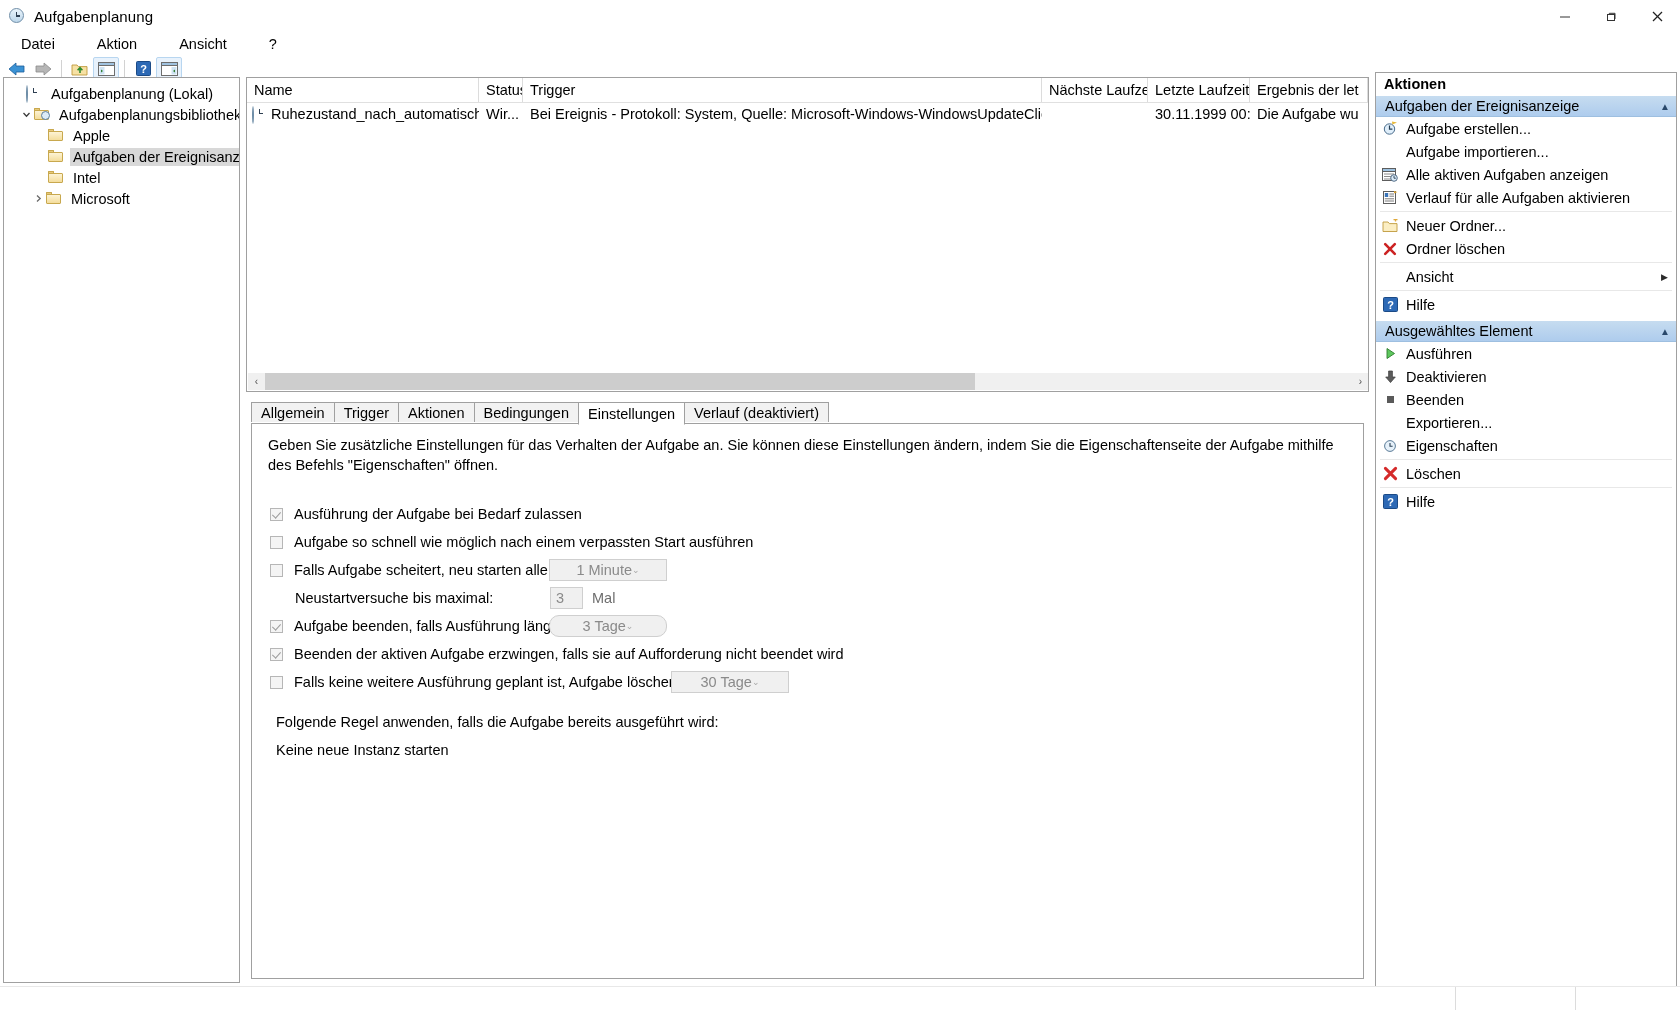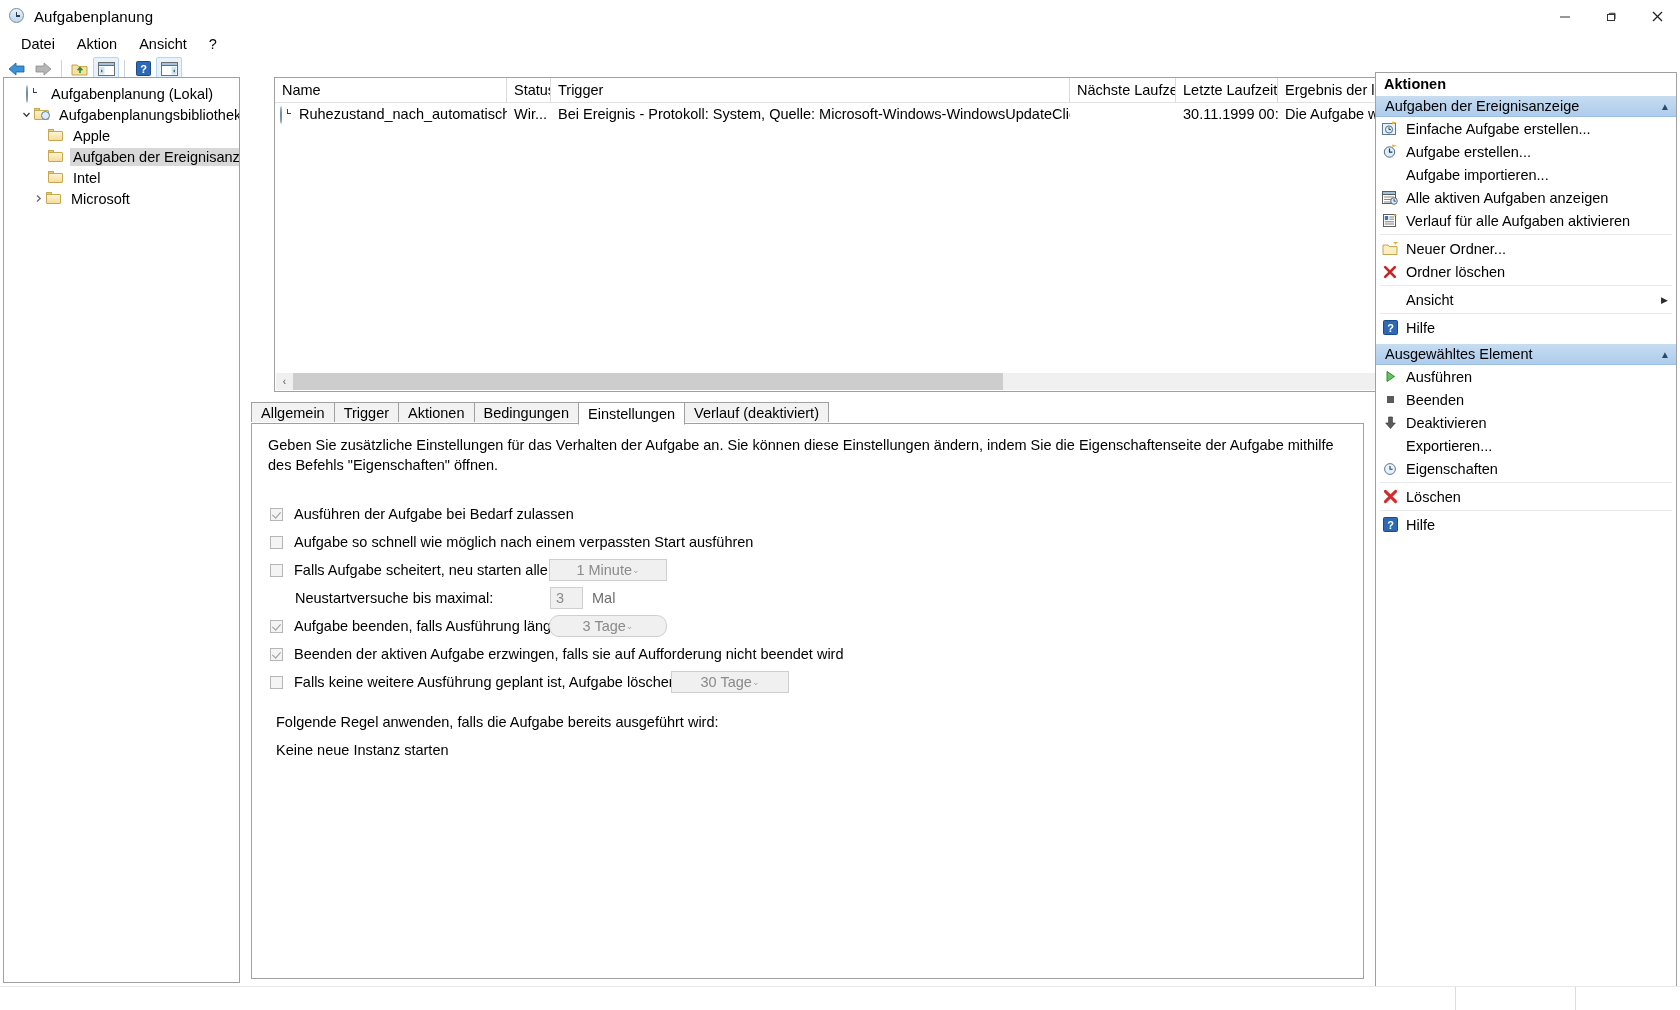--- a/index.html
+++ b/index.html
@@ -58,20 +58,21 @@
   
   .menubar {
     position: absolute;
     left: 0; top: 33px;
     width: 1680px; height: 22px;
     background: #ffffff;
     display: flex;
     align-items: center;
     padding-left: 10px;
     box-sizing: border-box;
+    gap: 20px;
   }
   .menuitem {
     font-size: 14.5px;
     color: #000000;
     padding: 1px 11px 1px 11px;
     white-space: nowrap;
   }
 
   
   .toolbar {
@@ -153,21 +154,20 @@
     width: 1123px; height: 906px;
   }
   .listbox {
     position: absolute;
     left: 0; top: 0;
     width: 1123px; height: 315px;
     border: 1px solid #a0a0a0;
     background: #ffffff;
     box-sizing: border-box;
     overflow: hidden;
-    margin-left: 28px;
   }
   .colheader {
     display: flex;
     height: 24px;
     background: #ffffff;
     border-bottom: 1px solid #e0e0e0;
     font-size: 14.5px;
   }
   .colheader .ch {
     display: flex;
@@ -646,21 +646,21 @@
         <div class="tab">Verlauf (deaktiviert)</div>
       </div>
 
       <div class="tabbody">
         <div class="sdesc">Geben Sie zusätzliche Einstellungen für das Verhalten der Aufgabe an. Sie können diese Einstellungen ändern, indem Sie die Eigenschaftenseite der Aufgabe mithilfe des Befehls "Eigenschaften" öffnen.</div>
 
         <div class="settings">
 
           <div class="srow">
             <span class="cbox checked"></span>
-            <span class="slabel">Ausführen der Aufgabe bei Bedarf zulassen</span>
+            <span class="slabel">Ausführung der Aufgabe bei Bedarf zulassen</span>
           </div>
 
           <div class="srow">
             <span class="cbox"></span>
             <span class="slabel">Aufgabe so schnell wie möglich nach einem verpassten Start ausführen</span>
           </div>
 
           <div class="srow">
             <span class="cbox"></span>
             <span class="slabel" style="width:255px;">Falls Aufgabe scheitert, neu starten alle:</span>
@@ -708,31 +708,20 @@
   </div>
 
   <div class="actions">
     <div class="act-title">Aktionen</div>
 
     <div class="act-group">
       <span>Aufgaben der Ereignisanzeige</span>
       <span class="chev">▲</span>
     </div>
 
-    <div class="act-item">
-      <span class="aicon">
-        <svg width="16" height="15" viewBox="0 0 16 15">
-          <rect x="0.5" y="2.5" width="13" height="11" fill="#eaf2fa" stroke="#5b7a96"></rect>
-          <circle cx="7" cy="8.5" r="3.6" fill="#dcecf8" stroke="#44607c" stroke-width="0.9"></circle>
-          <path d="M7 6.2 V8.6 H9" stroke="#2b3f54" stroke-width="1" fill="none"></path>
-          <path d="M10 0.5 L15 1.6 L10.4 3.6 Z" fill="#e8b93a"></path>
-        </svg>
-      </span>
-      <span>Einfache Aufgabe erstellen...</span>
-    </div>
 
     <div class="act-item">
       <span class="aicon">
         <svg width="16" height="15" viewBox="0 0 16 15">
           <circle cx="7.5" cy="8" r="5.2" fill="#dfeefa" stroke="#4b6d8c" stroke-width="1"></circle>
           <path d="M7.5 4.6 V8.2 H10.4" stroke="#243c52" stroke-width="1.2" fill="none"></path>
           <path d="M10 0.5 L15 1.6 L10.4 3.6 Z" fill="#e8b93a"></path>
         </svg>
       </span>
       <span>Aufgabe erstellen...</span>
@@ -824,34 +813,34 @@
       <span class="aicon">
         <svg width="13" height="13" viewBox="0 0 13 13">
           <path d="M3 1.5 L10.5 6.5 L3 11.5 Z" fill="#5ec75e" stroke="#2d7d2d" stroke-width="0.9" stroke-linejoin="round"></path>
         </svg>
       </span>
       <span>Ausführen</span>
     </div>
 
     <div class="act-item">
       <span class="aicon">
+        <svg width="13" height="14" viewBox="0 0 13 14">
+          <path d="M4.6 1 H8.4 V7 H11.3 L6.5 12.6 L1.7 7 H4.6 Z" fill="#5c5c5c" stroke="#3a3a3a" stroke-width="0.7" stroke-linejoin="round"></path>
+        </svg>
+      </span>
+      <span>Deaktivieren</span>
+    </div>
+
+    <div class="act-item">
+      <span class="aicon">
         <svg width="13" height="13" viewBox="0 0 13 13">
           <rect x="3" y="3" width="7" height="7" fill="#5a5a5a"></rect>
         </svg>
       </span>
       <span>Beenden</span>
-    </div>
-
-    <div class="act-item">
-      <span class="aicon">
-        <svg width="13" height="14" viewBox="0 0 13 14">
-          <path d="M4.6 1 H8.4 V7 H11.3 L6.5 12.6 L1.7 7 H4.6 Z" fill="#5c5c5c" stroke="#3a3a3a" stroke-width="0.7" stroke-linejoin="round"></path>
-        </svg>
-      </span>
-      <span>Deaktivieren</span>
     </div>
 
     <div class="act-item">
       <span class="aicon"></span>
       <span>Exportieren...</span>
     </div>
 
     <div class="act-item">
       <span class="aicon">
         <svg width="14" height="14" viewBox="0 0 14 14">

